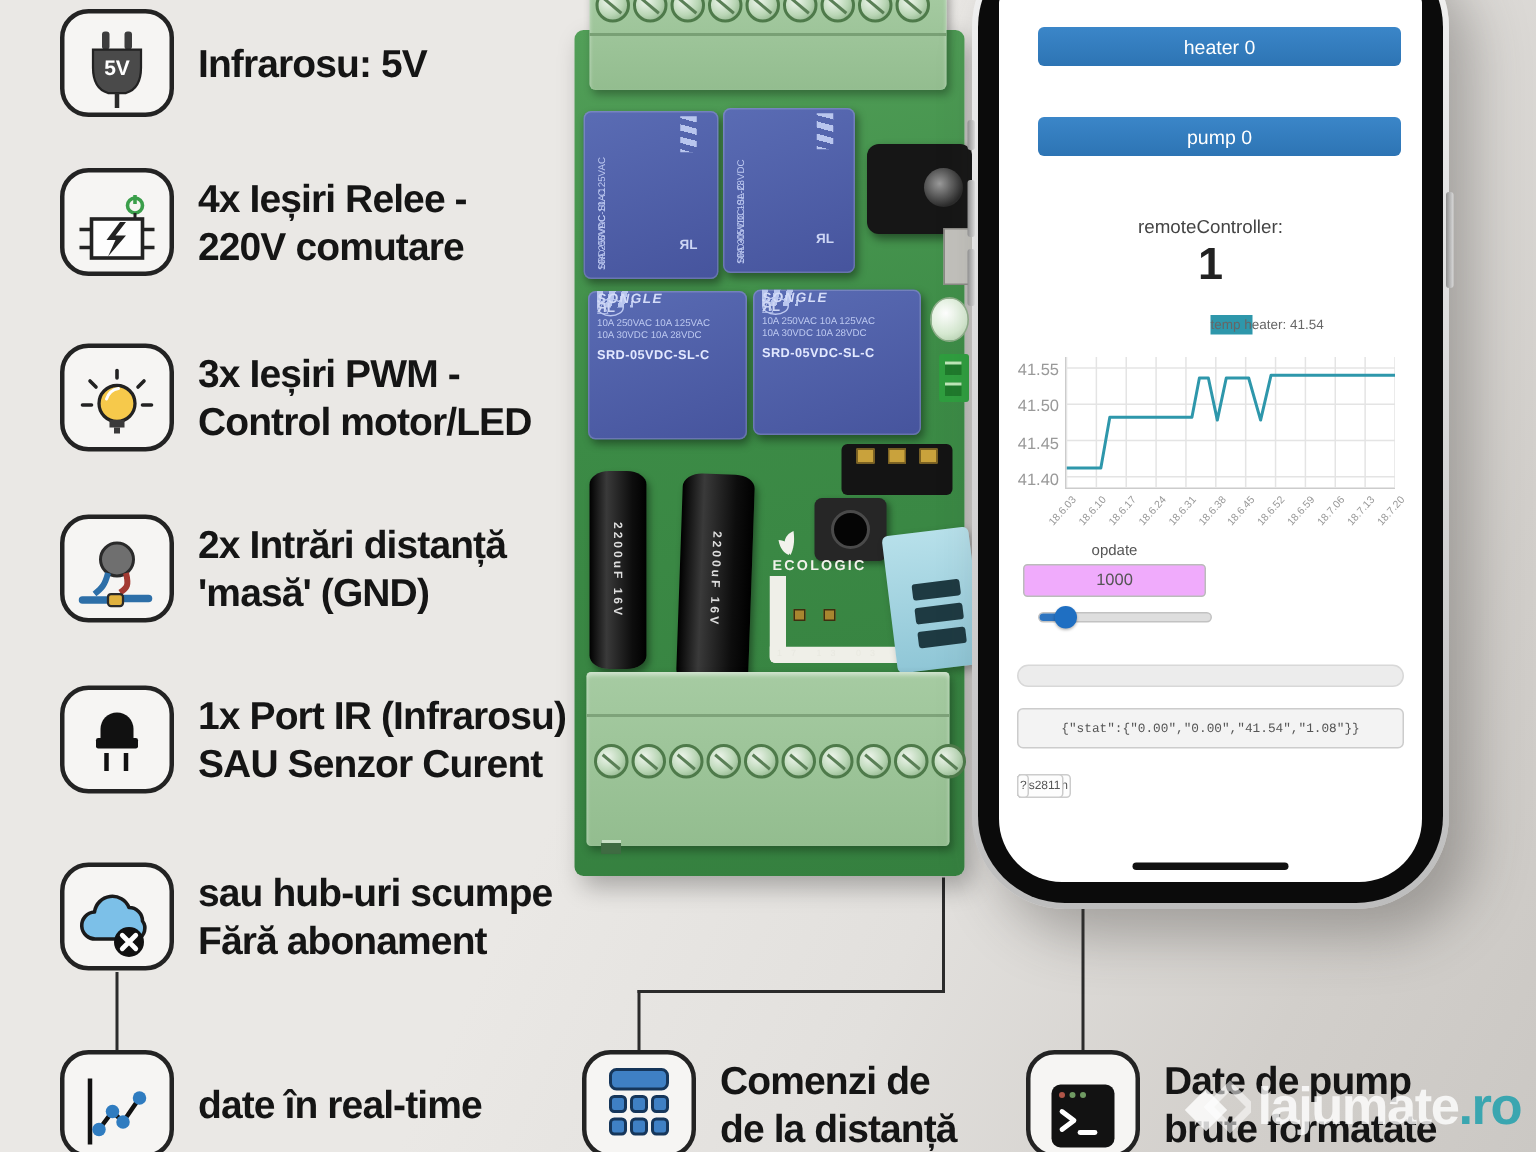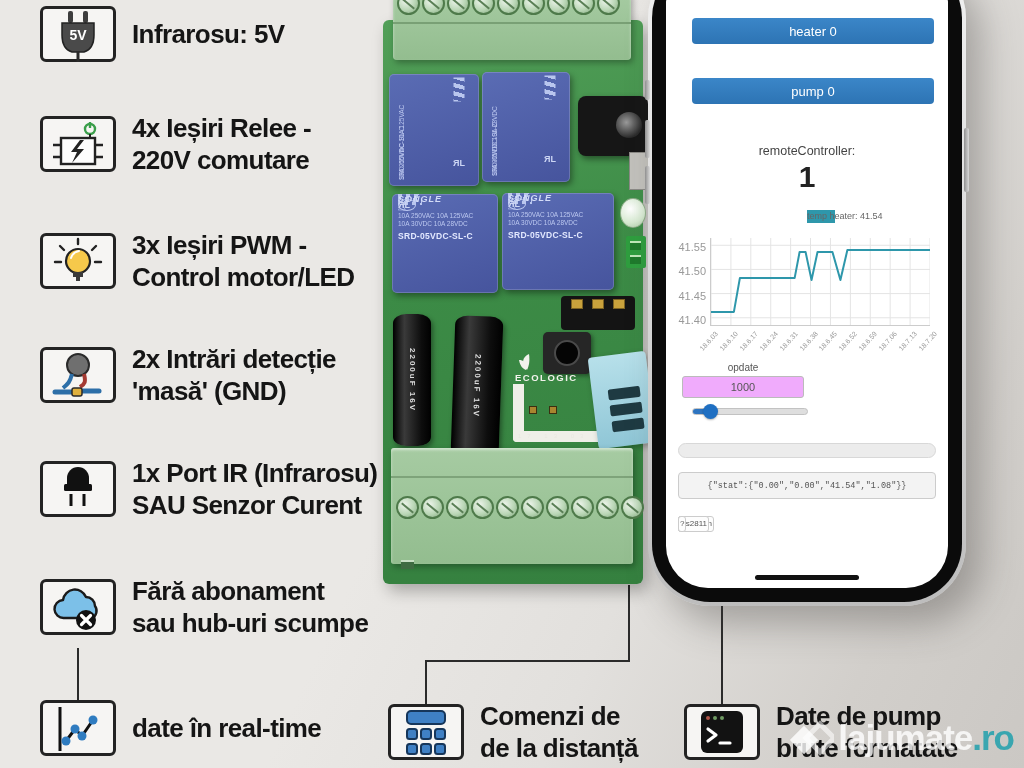--- a/index.html
+++ b/index.html
@@ -1,22 +1,22 @@
 <!DOCTYPE html>
 <html><head>
 <meta charset="utf-8">
 <style>
   html,body{margin:0;padding:0;}
   #canvas{position:relative;width:1024px;height:768px;overflow:hidden;
     background:linear-gradient(115deg,#eae8e5 45%,#e2e0dd 65%,#d2cfcb 85%,#cbc8c4);
     font-family:"Liberation Sans",sans-serif;}
   
   .feature{position:absolute;display:flex;align-items:center;gap:16px;}
-  .icon-box{width:76px;height:56px;flex:0 0 76px;background:#f6f5f3;border:3px solid #232323;
-    border-radius:6px;display:flex;align-items:flex-start;justify-content:center;box-sizing:border-box;}
+  .icon-box{width:76px;height:72px;flex:0 0 76px;background:#f6f5f3;border:3px solid #232323;
+    border-radius:19px;display:flex;align-items:flex-end;justify-content:center;box-sizing:border-box;}
   .ftext{font-size:26px;font-weight:bold;color:#151515;line-height:32px;letter-spacing:-0.6px;white-space:nowrap;}
   
   .cline{position:absolute;background:#2b2b2b;}
   
   .pcb{position:absolute;left:383px;top:0;width:272px;height:590px;}
   .pcb *{position:absolute;box-sizing:border-box;}
   .board{left:0;top:20px;width:260px;height:564px;border-radius:6px;
     background:linear-gradient(170deg,#529f58,#3c8b46 45%,#35803f);box-shadow:5px 7px 16px rgba(0,0,0,.28);}
   .tblock{background:linear-gradient(180deg,#a6cba2,#93bd8f);border-radius:4px;box-shadow:inset 0 2px 3px rgba(255,255,255,.5),2px 3px 6px rgba(0,0,0,.3);}
   .screwrow{position:absolute;display:flex;gap:2px;}
@@ -141,21 +141,21 @@
       <svg width="54" height="54" viewBox="0 0 54 54">
         <circle cx="27" cy="15" r="11" fill="#6f6f6f" stroke="#2a2a2a" stroke-width="2"></circle>
         <path d="M21,24 c-2,8 -4,10 -9,14" fill="none" stroke="#2d6fa8" stroke-width="4"></path>
         <path d="M33,24 c2,8 1,10 -4,13" fill="none" stroke="#a33a32" stroke-width="4"></path>
         <path d="M4,42 h16" stroke="#2d6fa8" stroke-width="5" stroke-linecap="round"></path>
         <path d="M32,41 h16" stroke="#2d6fa8" stroke-width="5" stroke-linecap="round"></path>
         <rect x="21" y="38" width="10" height="8" rx="2" fill="#e0b13e" stroke="#2a2a2a" stroke-width="1.5"></rect>
       </svg>
     </div>
     <div class="ftext">
-      <div>2x Intrări detecție</div>
+      <div>2x Intrări distanță</div>
       <div>'masă' (GND)</div>
     </div>
   </div>
 
   <div class="feature" style="left:40px;top:457px;">
     <div class="icon-box">
       <svg width="54" height="54" viewBox="0 0 54 54">
         <path d="M16,20 v-6 a11,11 0 0 1 22,0 v6 z" fill="#111"></path>
         <rect x="13" y="20" width="28" height="7" rx="1.5" fill="#111"></rect>
         <path d="M20,30 v12 M33,30 v12" stroke="#111" stroke-width="3"></path>
@@ -169,22 +169,22 @@
 
   <div class="feature" style="left:40px;top:575px;">
     <div class="icon-box">
       <svg width="56" height="54" viewBox="0 0 56 54">
         <path d="M14,36 a9,9 0 0 1 -1,-18 a12,12 0 0 1 23,-3 a9,9 0 0 1 9,9 a8,8 0 0 1 -3,12 z" fill="#7cc0e8" stroke="#1a1a1a" stroke-width="2.4" stroke-linejoin="round"></path>
         <circle cx="36" cy="38" r="10" fill="#111"></circle>
         <path d="M31.5,33.5 l9,9 M40.5,33.5 l-9,9" stroke="#fff" stroke-width="3.2" stroke-linecap="round"></path>
       </svg>
     </div>
     <div class="ftext">
+      <div>sau hub-uri scumpe</div>
       <div>Fără abonament</div>
-      <div>sau hub-uri scumpe</div>
     </div>
   </div>
 
   <div class="feature" style="left:40px;top:700px;">
     <div class="icon-box">
       <svg width="54" height="54" viewBox="0 0 54 54">
         <path d="M9,4 v44" stroke="#111" stroke-width="3"></path>
         <path d="M15,38 L24,26 L31,33 L42,17" fill="none" stroke="#111" stroke-width="3"></path>
         <circle cx="15" cy="38" r="4.5" fill="#2f7cc0"></circle>
         <circle cx="24" cy="26" r="4.5" fill="#2f7cc0"></circle>

